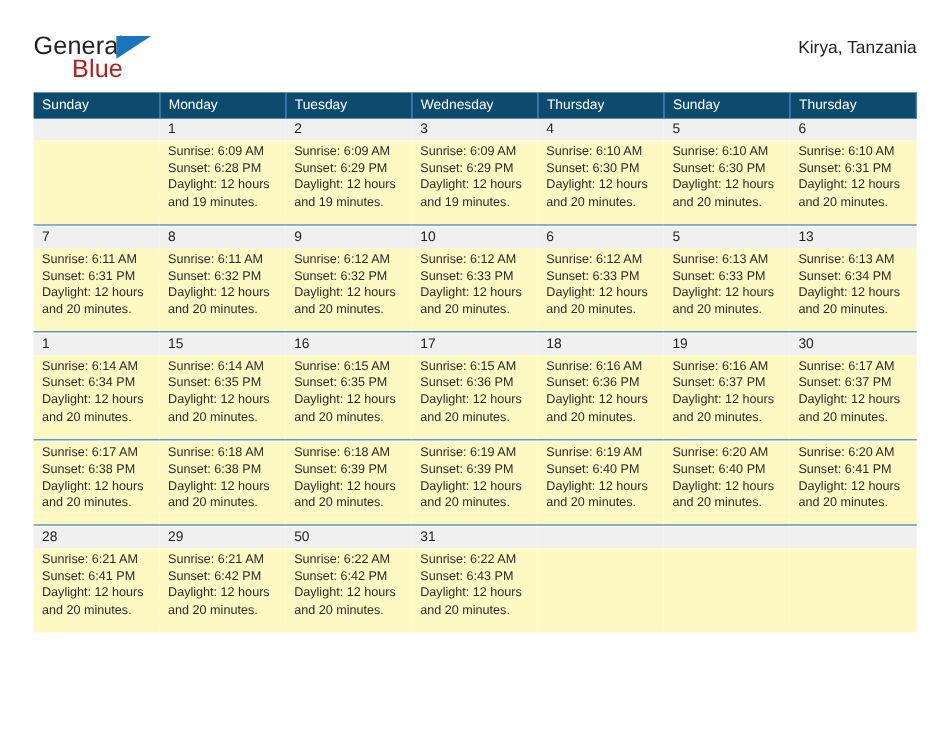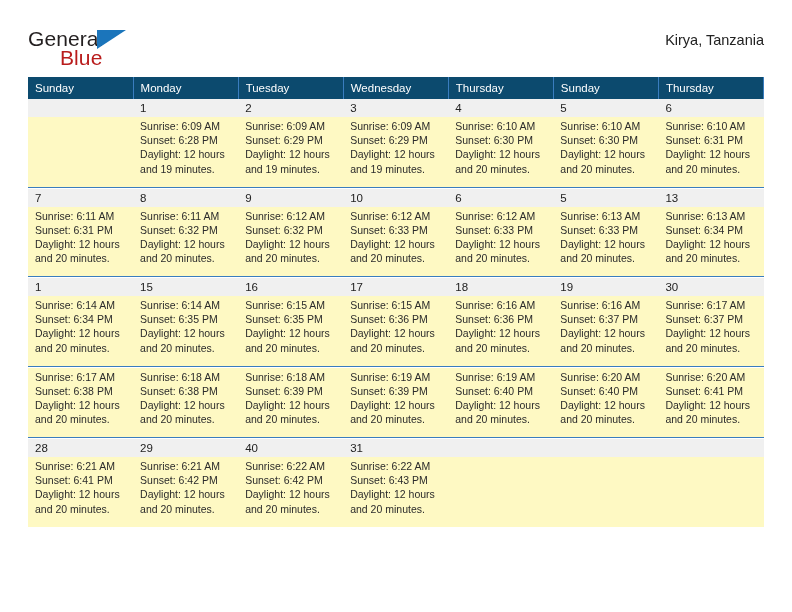--- a/index.html
+++ b/index.html
@@ -372,21 +372,21 @@
             <div>Daylight: 12 hours</div>
             <div>and 20 minutes.</div>
           </td>
         </tr>
         <tr class="wk-sep">
           <td colspan="7"></td>
         </tr>
         <tr class="daynum-row">
           <td>28</td>
           <td>29</td>
-          <td>40</td>
+          <td>50</td>
           <td>31</td>
           <td class="empty"></td>
           <td class="empty"></td>
           <td class="empty"></td>
         </tr>
         <tr class="info-row">
           <td>
             <div>Sunrise: 6:21 AM</div>
             <div>Sunset: 6:41 PM</div>
             <div>Daylight: 12 hours</div>

